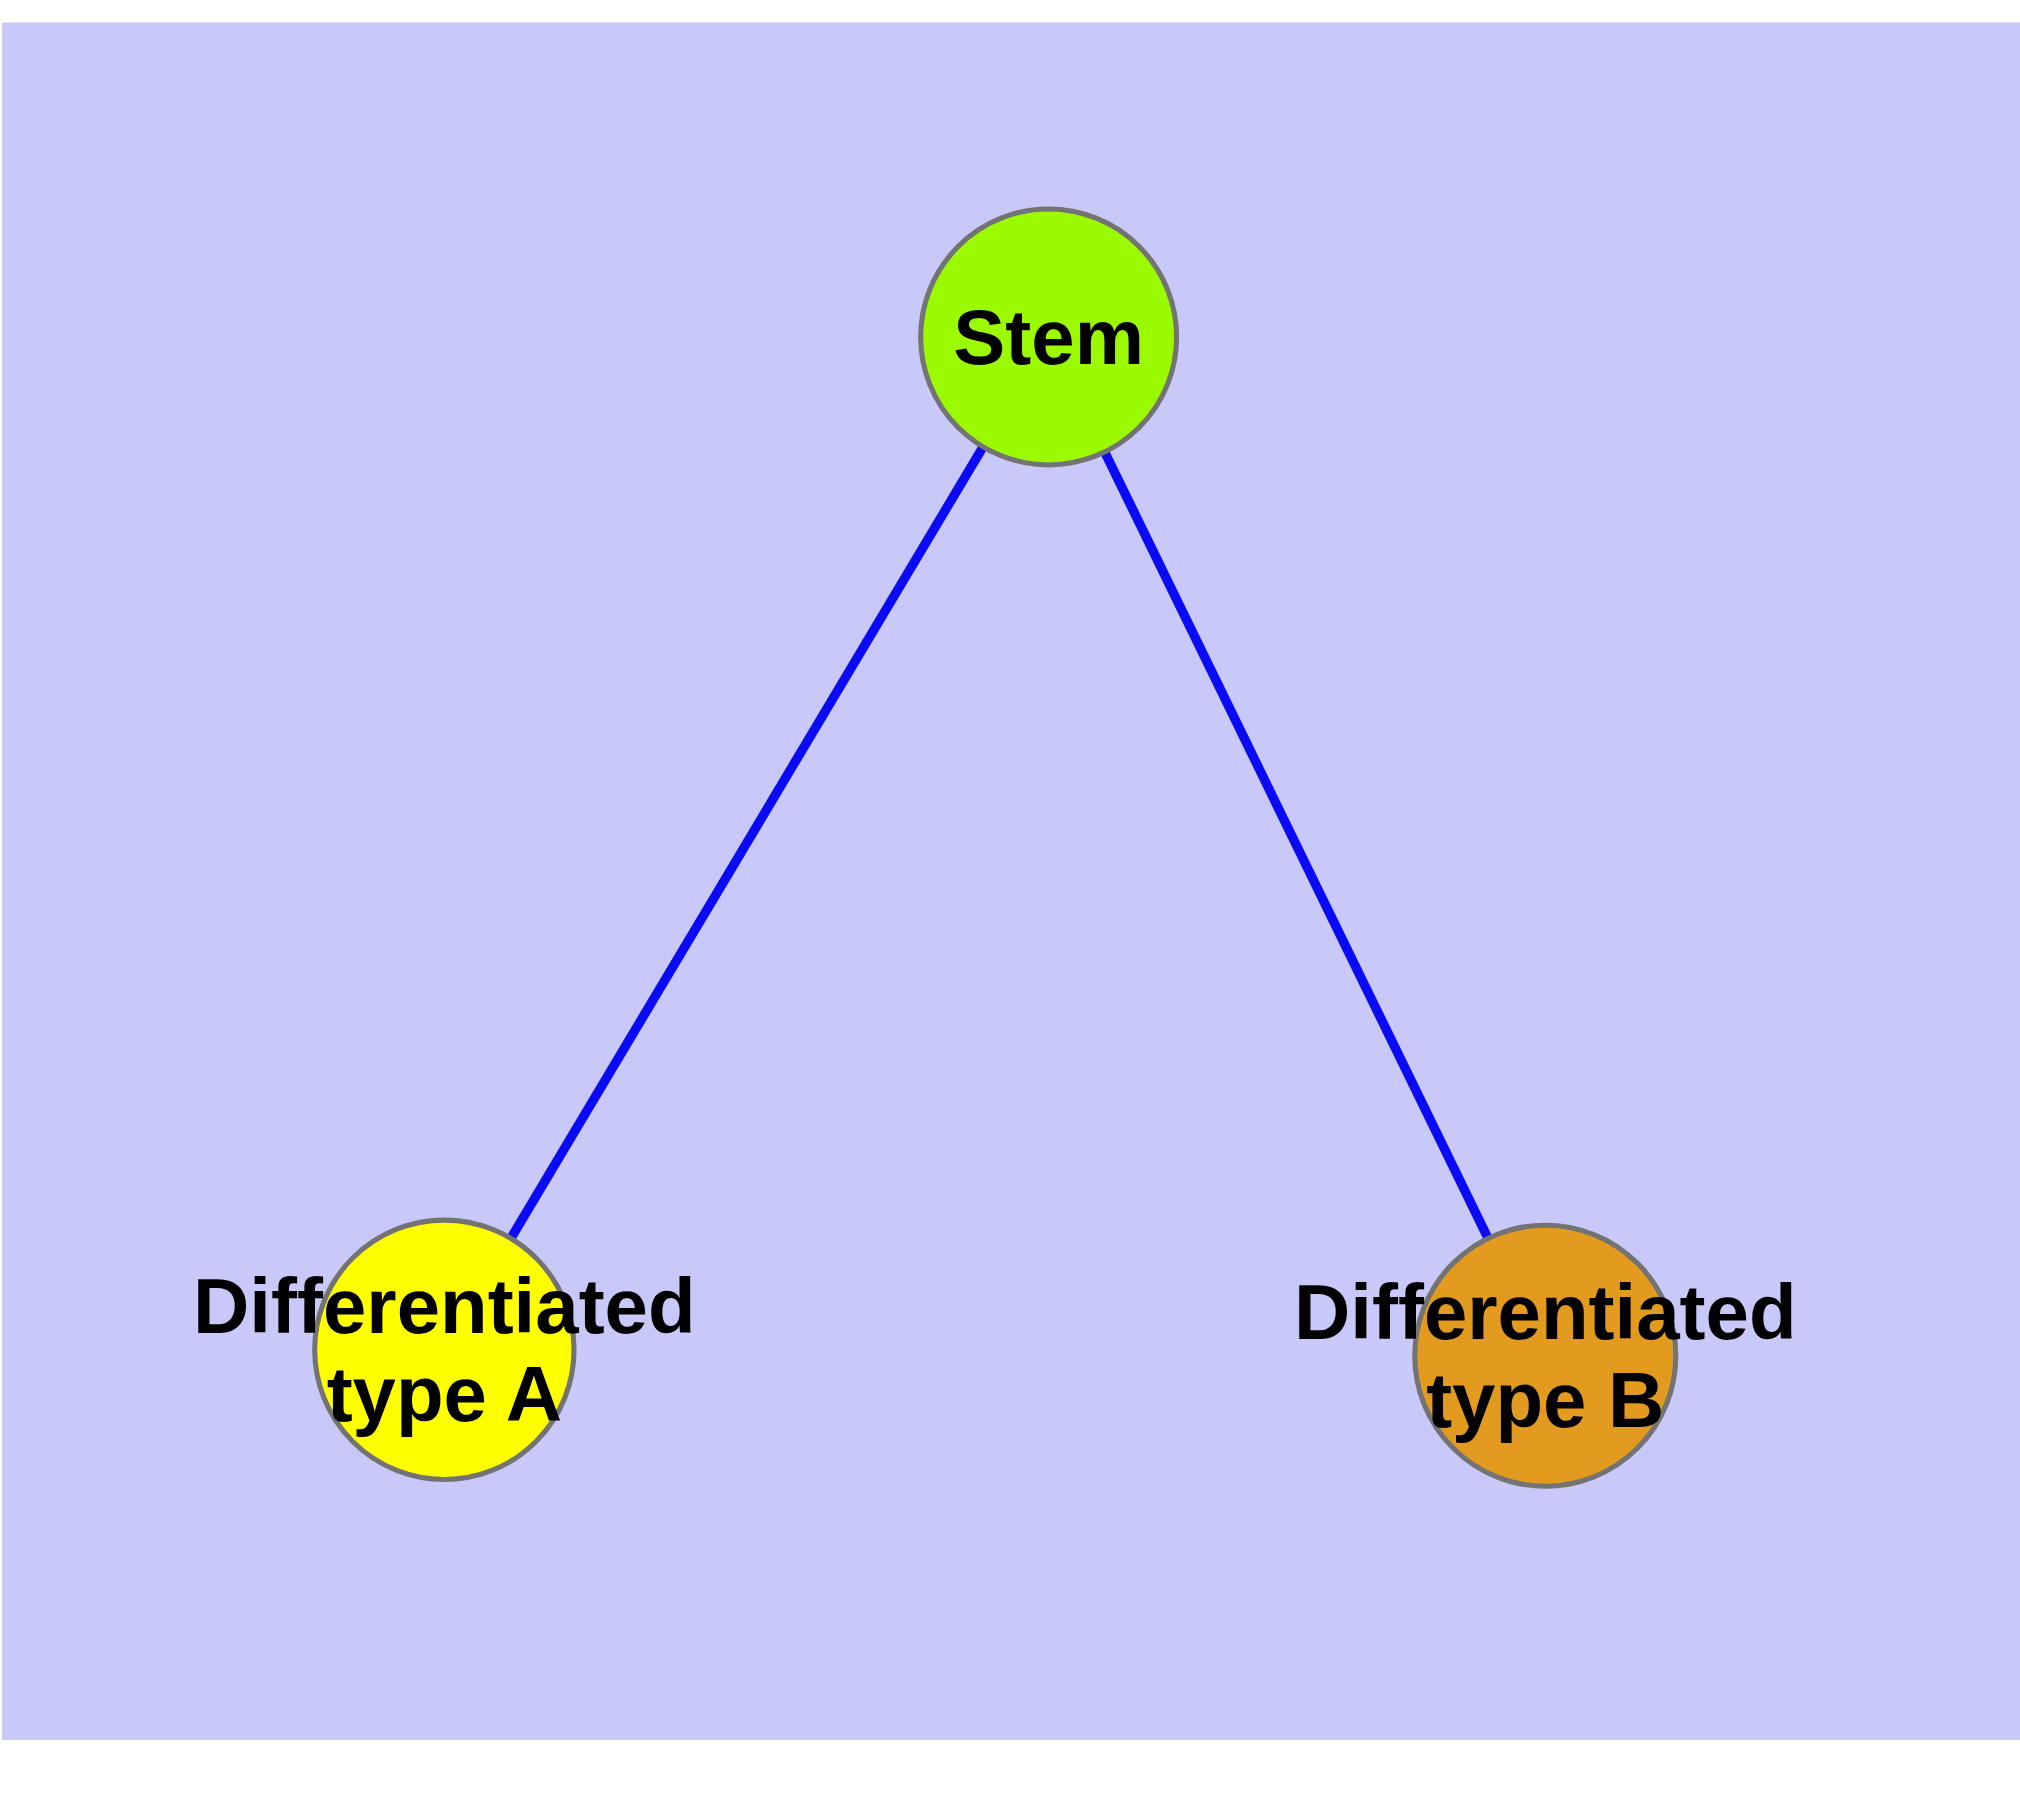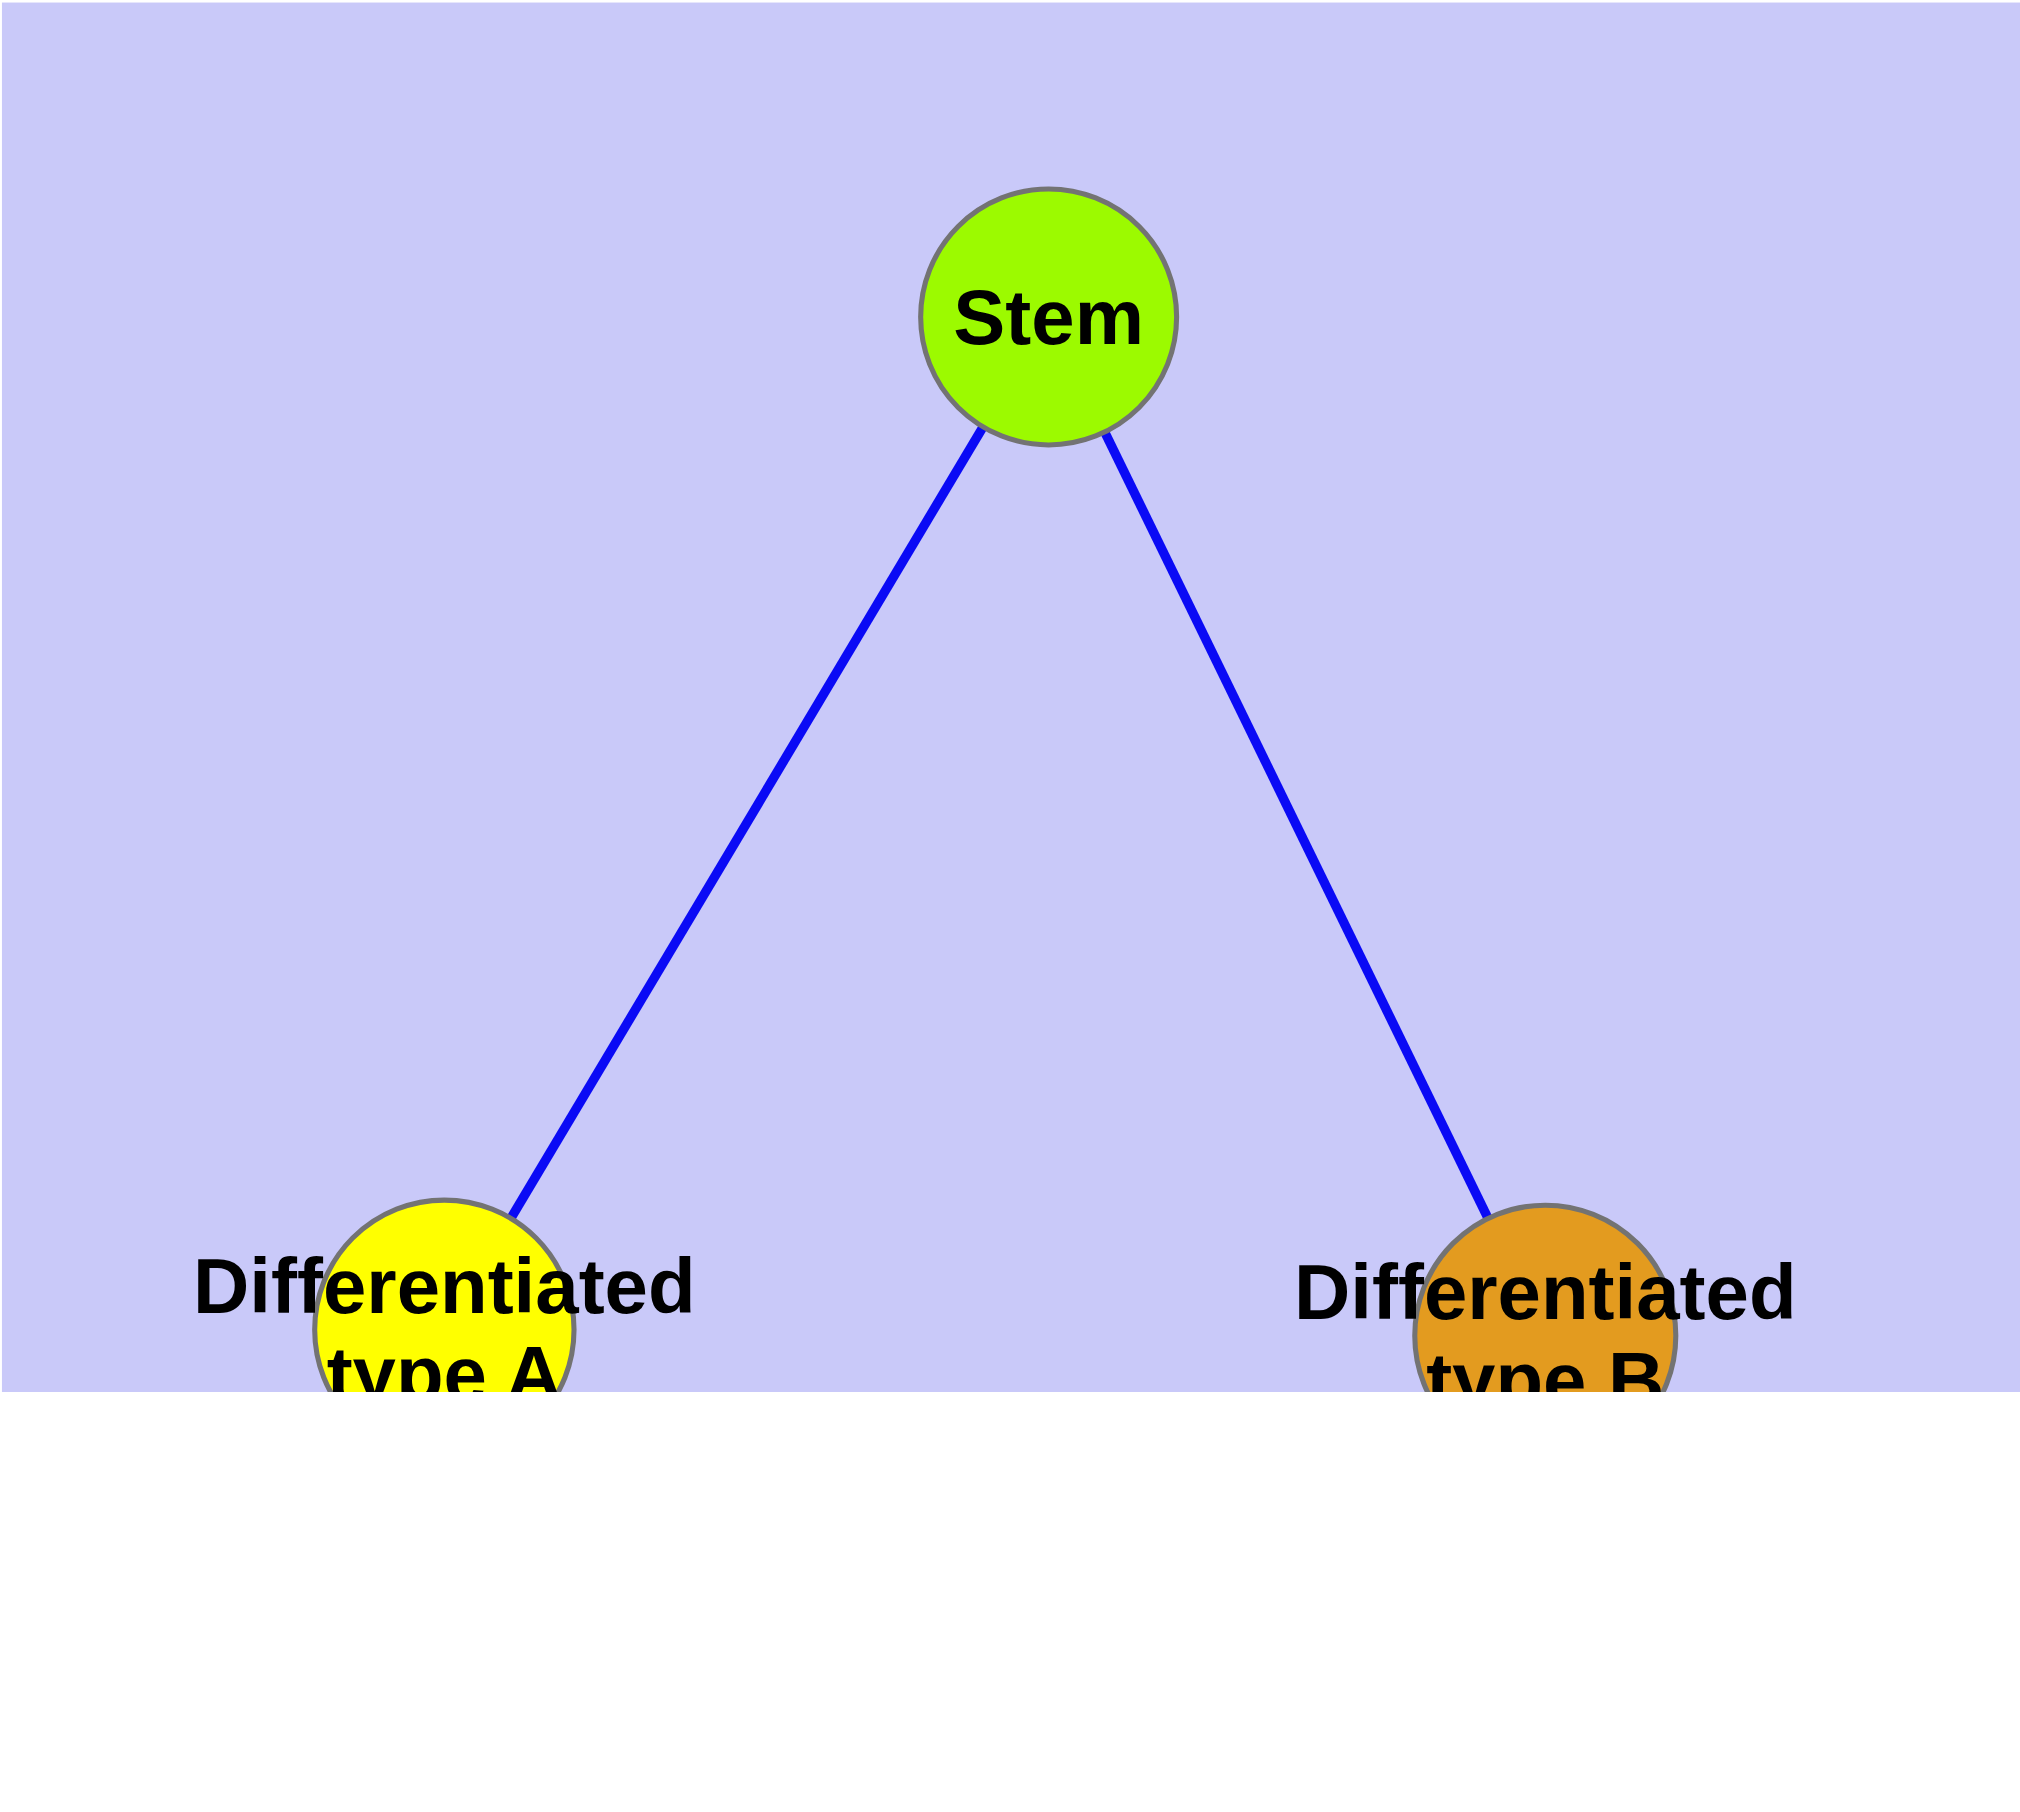--- a/index.html
+++ b/index.html
@@ -4,23 +4,24 @@
 <style>
   html, body {
     margin: 0;
     padding: 0;
     background: #ffffff;
     font-family: "Liberation Sans", sans-serif;
   }
   #canvas {
     position: relative;
     width: 2021px;
-    height: 1392px;
+    height: 1720px;
     background: #ffffff;
     overflow: hidden;
+    margin-top: 20px;
   }
   #graph-svg {
     display: block;
     width: 2021px;
     height: 1812px;
   }
   .node-label {
     font-family: "Liberation Sans", sans-serif;
     font-weight: bold;
     font-size: 92px;

